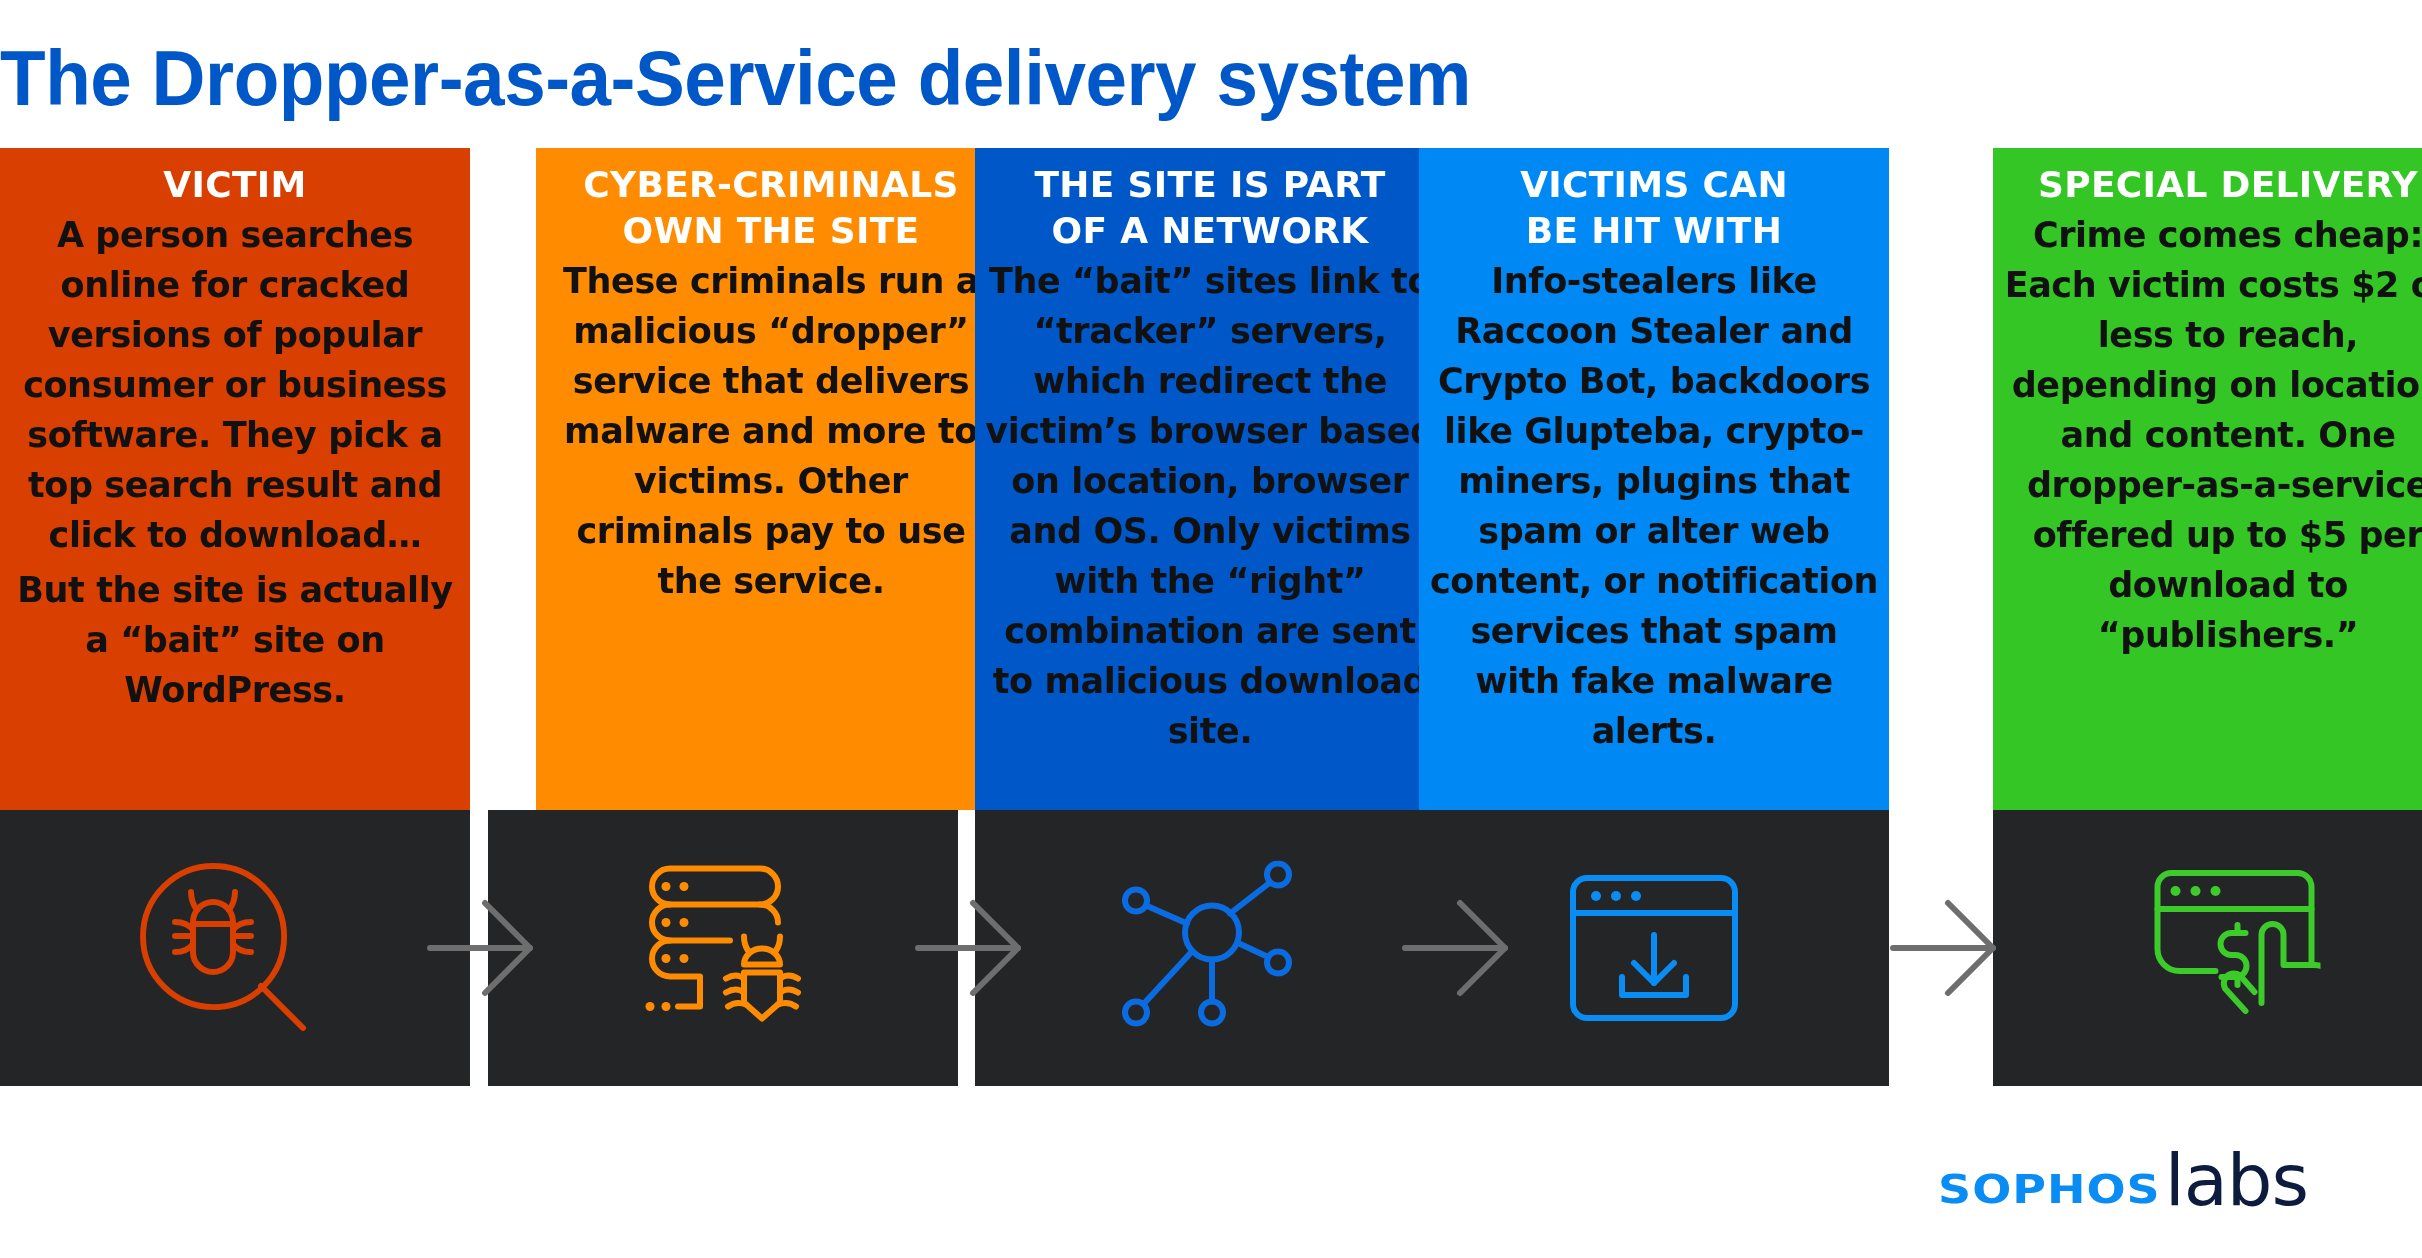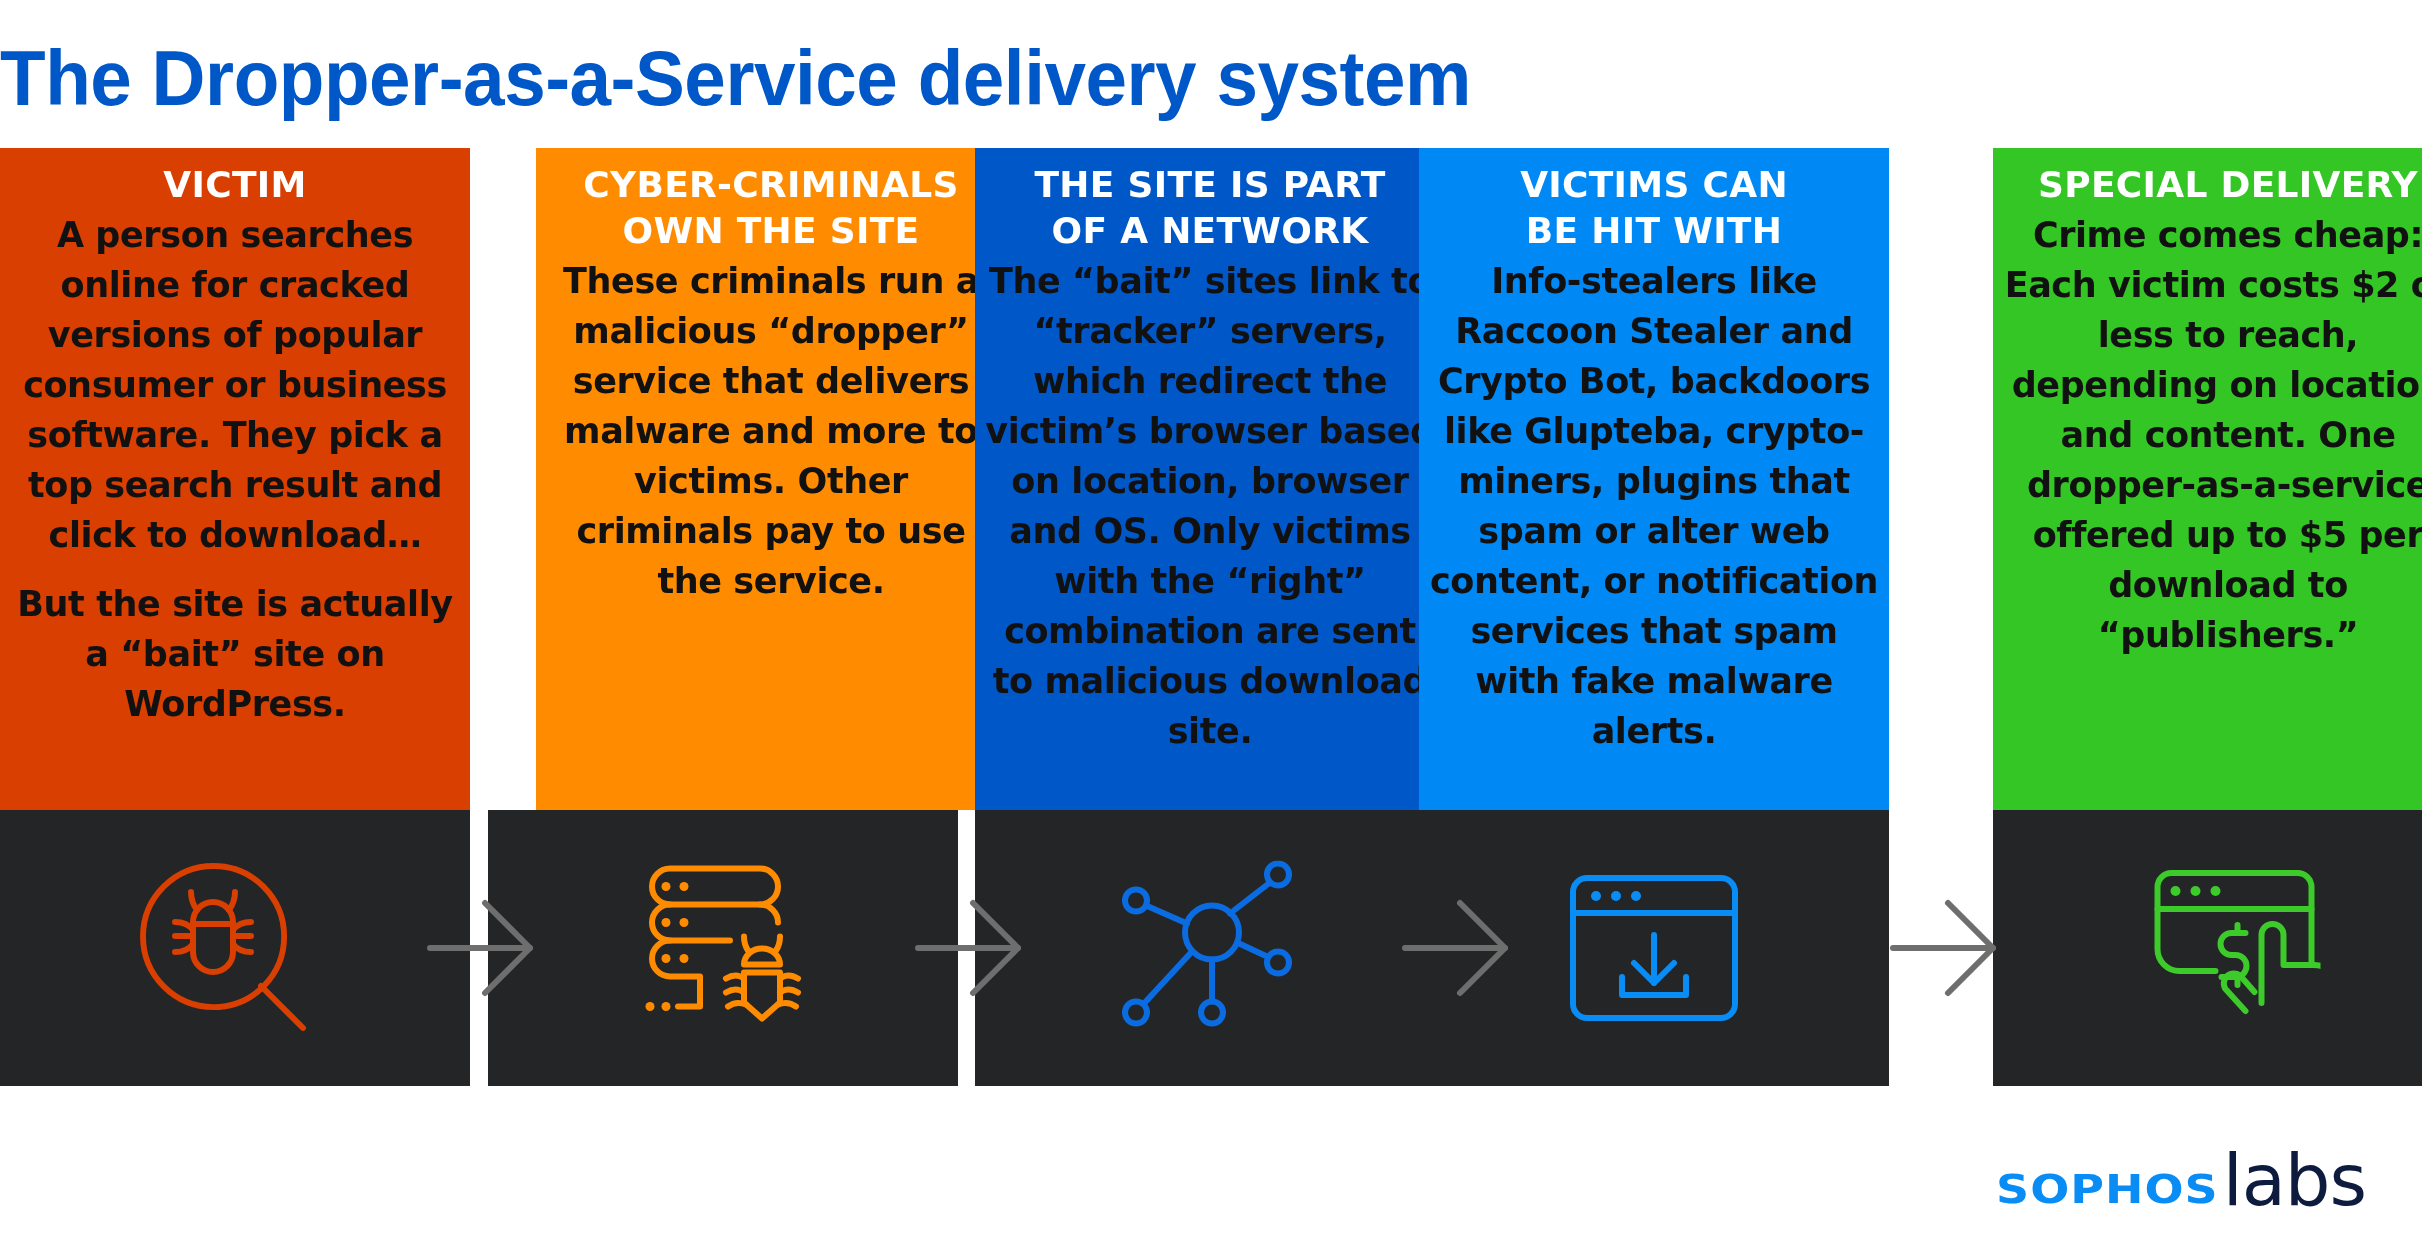--- a/index.html
+++ b/index.html
@@ -15,24 +15,24 @@
   .panel .bottom { position: absolute; left: 0; top: 662px; width: 100%; height: 276px; background: #242527; }
   .panel h2 {
     margin: 14px 0 0 0; font-family: "DejaVu Sans", sans-serif; font-weight: bold;
     font-size: 36px; line-height: 46px; color: #ffffff; letter-spacing: 0.3px;
   }
   .panel .body {
     margin: 2px 8px 0 8px; font-family: "DejaVu Sans", sans-serif; font-size: 35px; line-height: 50px;
     color: #111111; letter-spacing: -0.4px;
   }
   .panel .body p { margin: 0; font-weight: bold; }
-  .panel .body p + p { margin-top: 19px; }
+  .panel .body p + p { margin-top: 5px; }
   .icon { position: absolute; left: 50%; top: 50%; transform: translate(-50%, -50%); }
   .arrow { position: absolute; top: 898px; width: 110px; height: 100px; }
-  .logo { position: absolute; left: 1996px; top: 1138px; height: 70px; }
+  .logo { position: absolute; left: 1938px; top: 1138px; height: 70px; }
 </style>
 </head>
 <body>
 
 <div class="title">The Dropper-as-a-Service delivery system</div>
 
 <div class="panel" style="left:0px;">
   <div class="top" style="background:#D83F00;">
     <h2><span>VICTIM</span></h2>
     <div class="body" style="margin-left:14px;margin-right:14px;">

